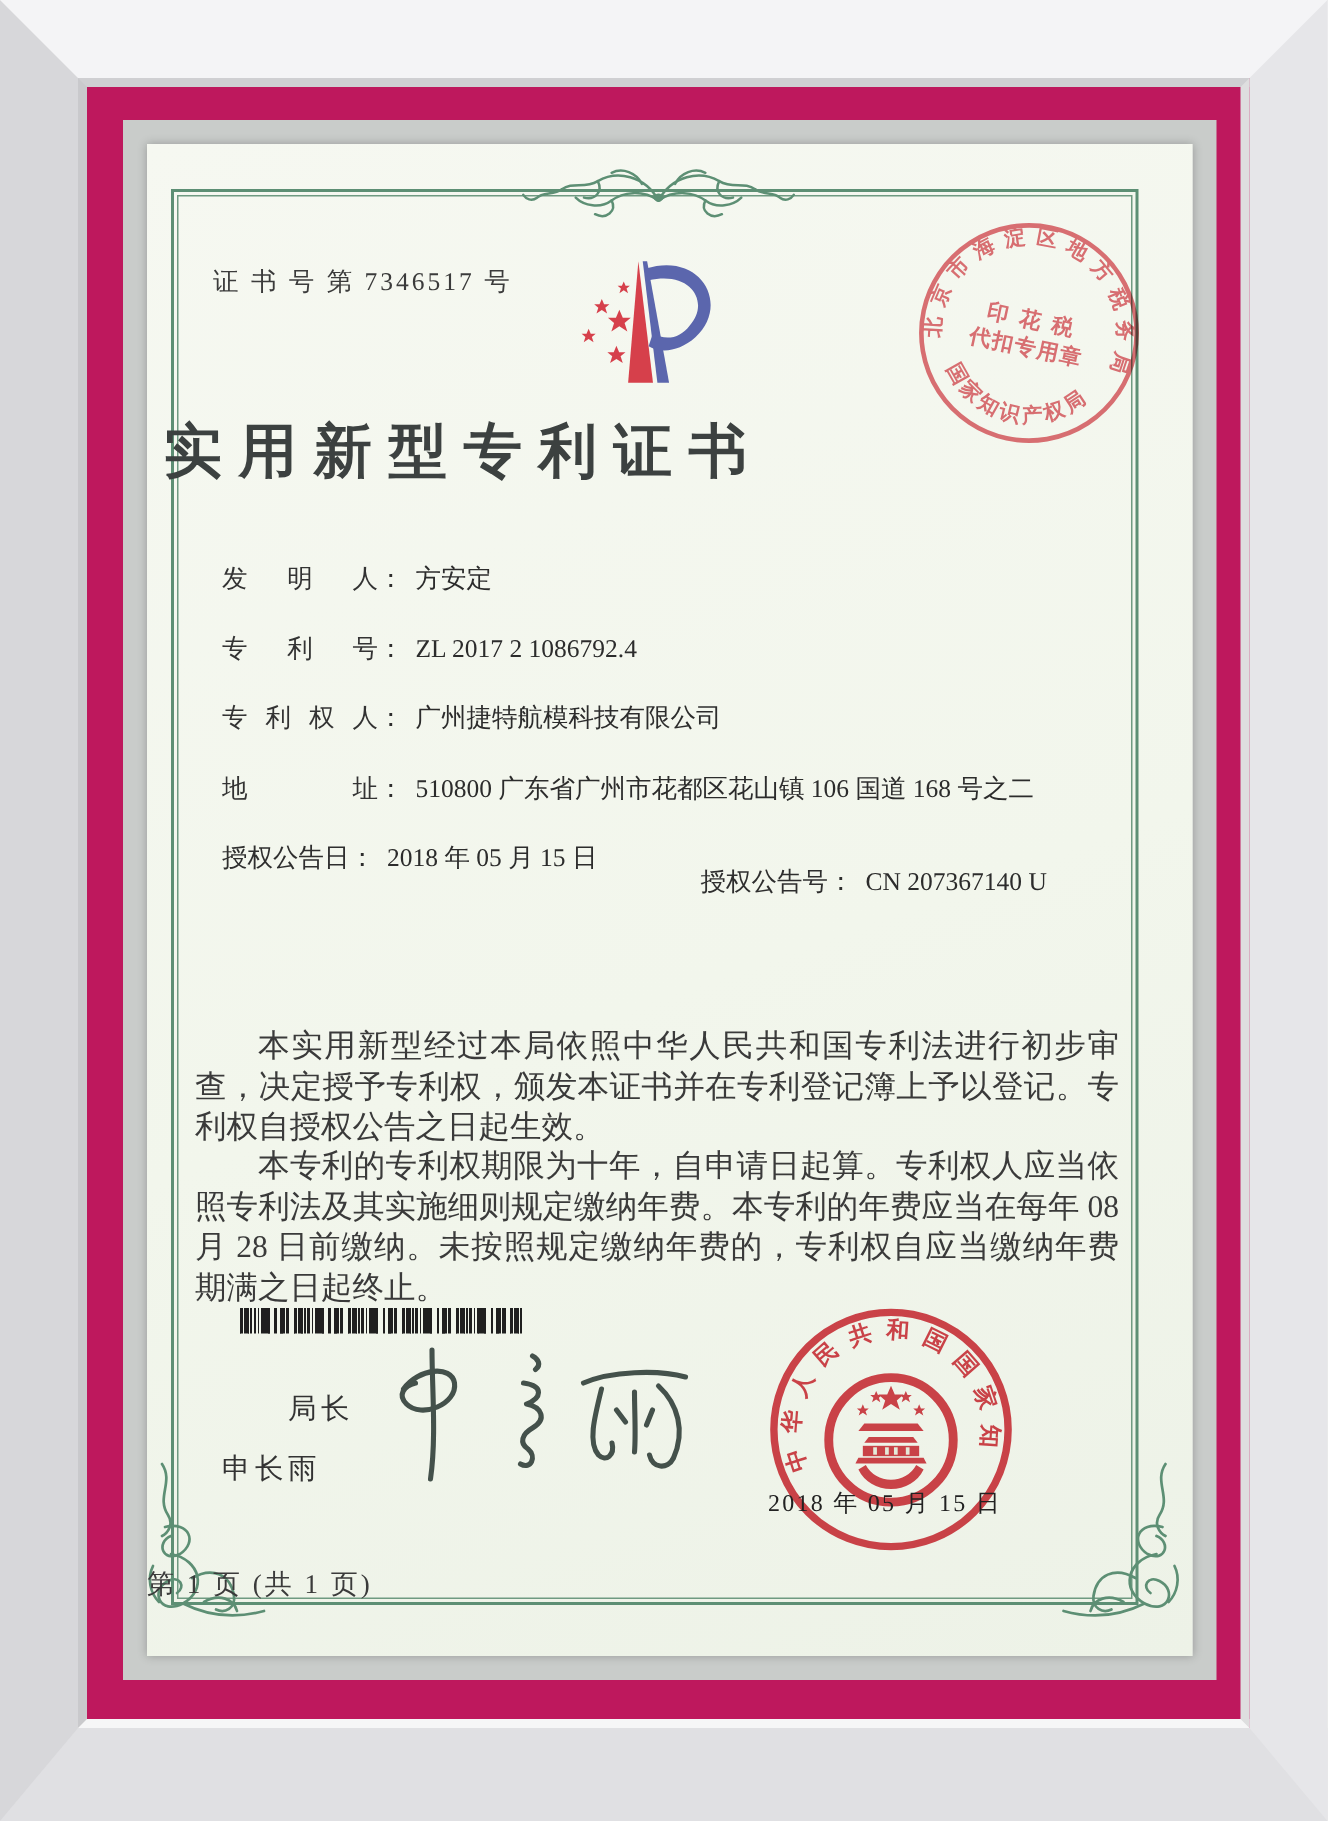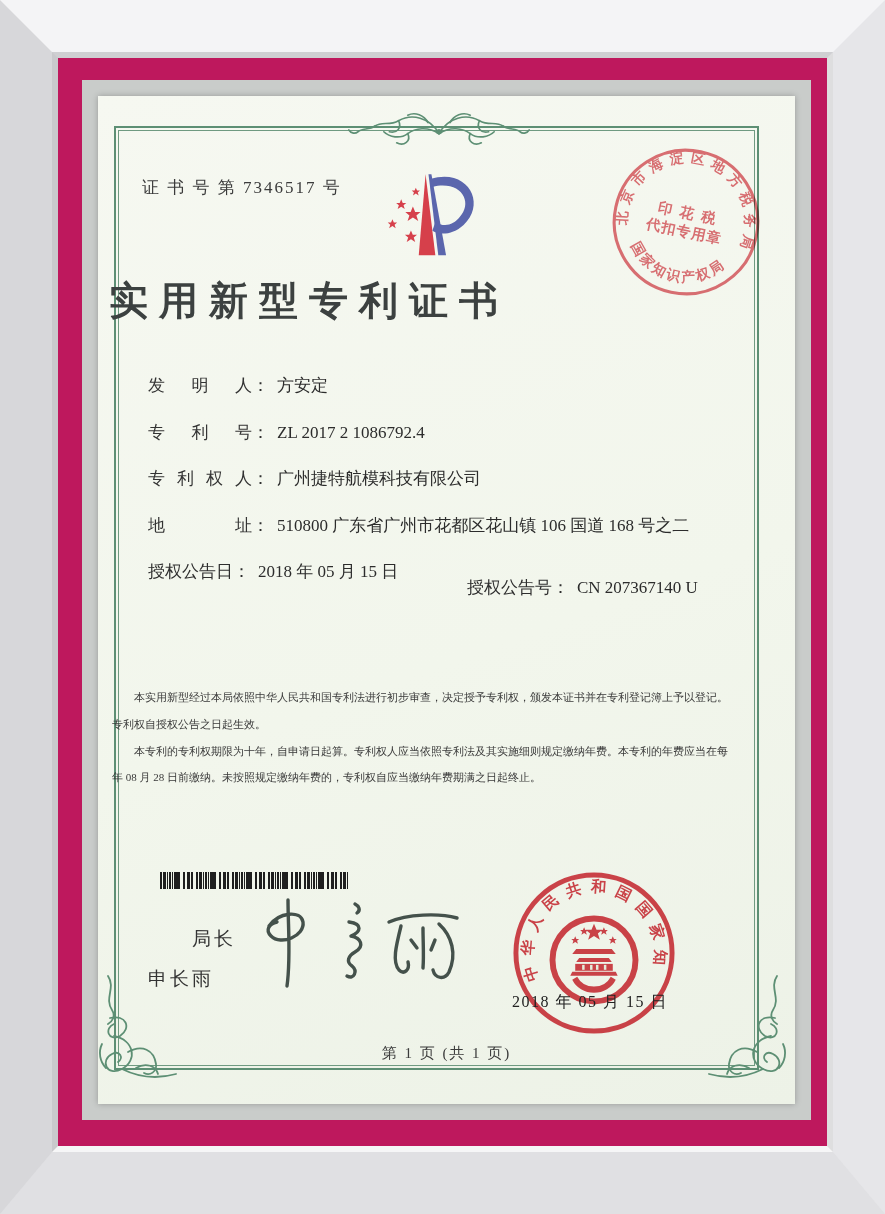--- a/index.html
+++ b/index.html
@@ -71,42 +71,42 @@
     display:inline-block; width:104px;
     text-align:justify; text-align-last:justify;
     color:#333;
   }
   .f-colon { padding-right:8px; }
   .f-value { color:#2c2c2c; }
   .f-grant { position:relative; }
   .grant-right { position:absolute; left:283px; top:16px; white-space:nowrap;margin-left:36px; }
 
   .paras {
-    left:14px; top:588px; width:616px;
-    font-size:11px; line-height:26.8px; color:#3a3a3a;
+    left:32px; top:588px; width:616px;
+    font-size:21px; line-height:26.8px; color:#3a3a3a;
     text-align:justify;
     font-family:Liberation Serif, serif;
   }
   .paras p { margin:0; text-indent:2em; }
 
   .barcode {
     left:62px; top:776px; width:188px; height:17px;
     background:
       repeating-linear-gradient(90deg,#1f1f1f 0 1px,transparent 1px 3px,#1f1f1f 3px 6px,transparent 6px 7px,#1f1f1f 7px 8px,transparent 8px 12px),
       repeating-linear-gradient(90deg,#1f1f1f 0 2px,transparent 2px 5px,#1f1f1f 5px 6px,transparent 6px 9px);
   }
 
   .director-label { left:50px; top:830px; font-size:19px; letter-spacing:3px; color:#333;margin-left:44px; }
   .director-name  { left:50px; top:870px; font-size:19px; letter-spacing:3px; color:#333; }
   .signature { left:145px; top:790px; width:238px; height:112px; }
 
   .seal { left:412px; top:773px; width:168px; height:168px; mix-blend-mode:multiply; opacity:.92; }
   .seal-date { left:414px; top:896px; font-size:16px; letter-spacing:1.5px; color:#222; }
 
-  .footer { left:0; top:948px; width:100%; text-align:center; font-size:15px; letter-spacing:2px; color:#3b3b3b;font-family:Liberation Serif, serif; }
+  .footer { left:0; top:948px; width:100%; font-size:18px; letter-spacing:2px; color:#3b3b3b;font-family:Liberation Serif, serif; }
 
   svg text { font-family:"Liberation Serif","DejaVu Serif",serif; }
 </style>
 </head>
 <body>
 
 <div class="photo">
   <div class="frame">
     <div class="frame-lip">
       <div class="well">

